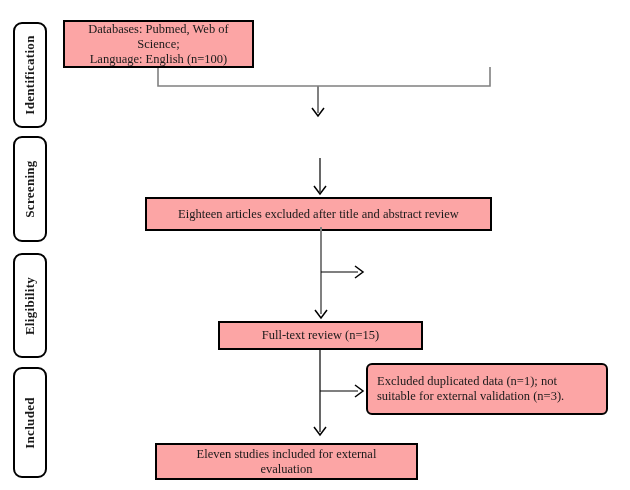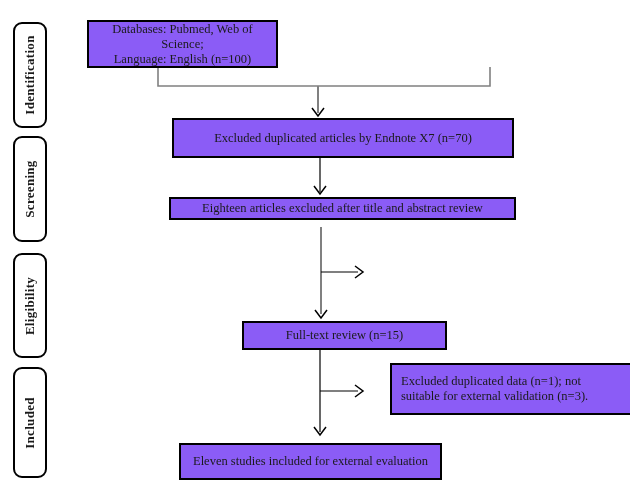--- a/index.html
+++ b/index.html
@@ -34,31 +34,30 @@
     white-space: nowrap;
     font-weight: bold;
     font-size: 13px;
     letter-spacing: 0.3px;
     color: #1a1a1a;
   }
   
   .fbox {
     position: absolute;
     border: 2px solid #000000;
-    background: #8b5cf6;
+    background: #fca5a5;
     box-sizing: border-box;
     display: flex;
     align-items: center;
     justify-content: center;
     text-align: center;
     font-size: 12.5px;
     line-height: 15px;
     white-space: pre-line;
-    padding: 1px 8px;
-    margin-left: 24px;
+    padding: 1px 16px;
   }
   .fbox.left-align {
     justify-content: flex-start;
     text-align: left;
     padding-left: 9px;
     padding-right: 3px;
   }
   
   #connectors {
     position: absolute;
@@ -85,28 +84,27 @@
   </div>
   <div class="stage" style="top:367px; height:111px;">
     <span class="vlabel">Included</span>
   </div>
 
   <div class="fbox" style="left:63px; top:20px; width:191px; height:48px;">Databases: Pubmed, Web of
 Science;
 Language: English (n=100)</div>
 
 
-  <div class="fbox" style="left:148px; top:118px; width:342px; height:40px;">Excluded duplicated articles  by Endnote X7 (n=70)</div>
 
-  <div class="fbox" style="left:145px; top:197px; width:347px; height:23px;">Eighteen articles excluded after title and abstract review</div>
+  <div class="fbox" style="left:145px; top:197px; width:347px; height:34px;">Eighteen articles excluded after title and abstract review</div>
 
 
   <div class="fbox" style="left:218px; top:321px; width:205px; height:29px;">Full-text review (n=15)</div>
 
-  <div class="fbox left-align" style="left:366px; top:363px; width:242px; height:52px;">Excluded duplicated data (n=1); not
+  <div class="fbox left-align" style="left:366px; top:363px; width:242px; height:52px;border-radius:6px;">Excluded duplicated data (n=1); not
 suitable for external validation (n=3).</div>
 
   <div class="fbox" style="left:155px; top:443px; width:263px; height:37px;">Eleven studies included for external evaluation</div>
 
   <svg id="connectors" viewBox="0 0 630 490">
 
     <g>
       <polyline points="158,68 158,86 490,86 490,67" fill="none" stroke="#808080" stroke-width="1.6"></polyline>
     </g>
 

